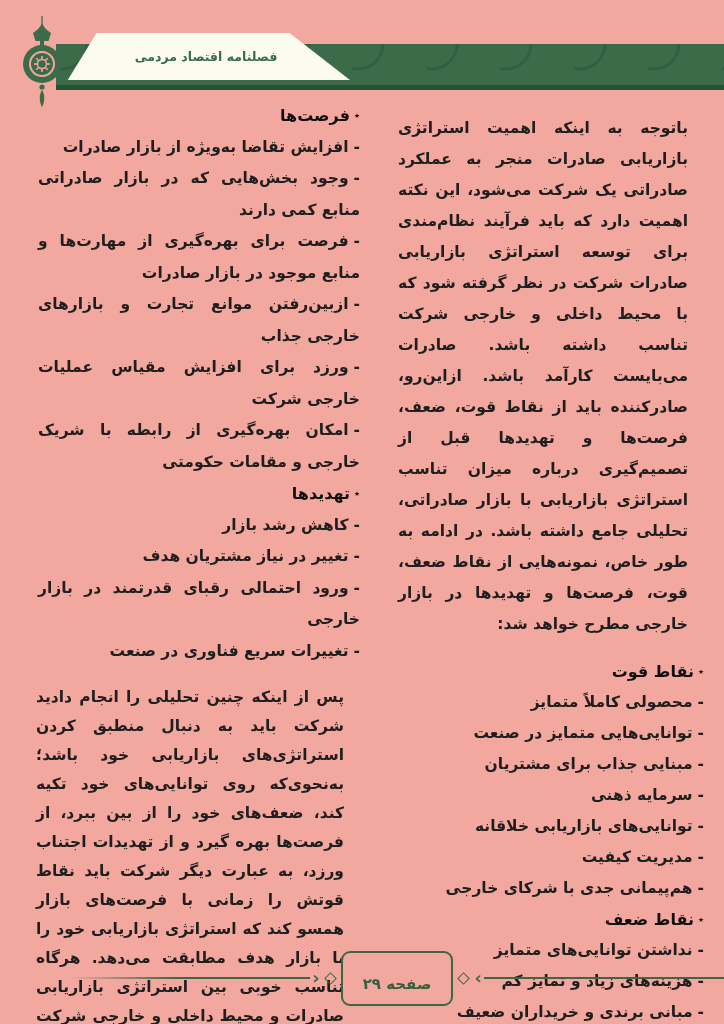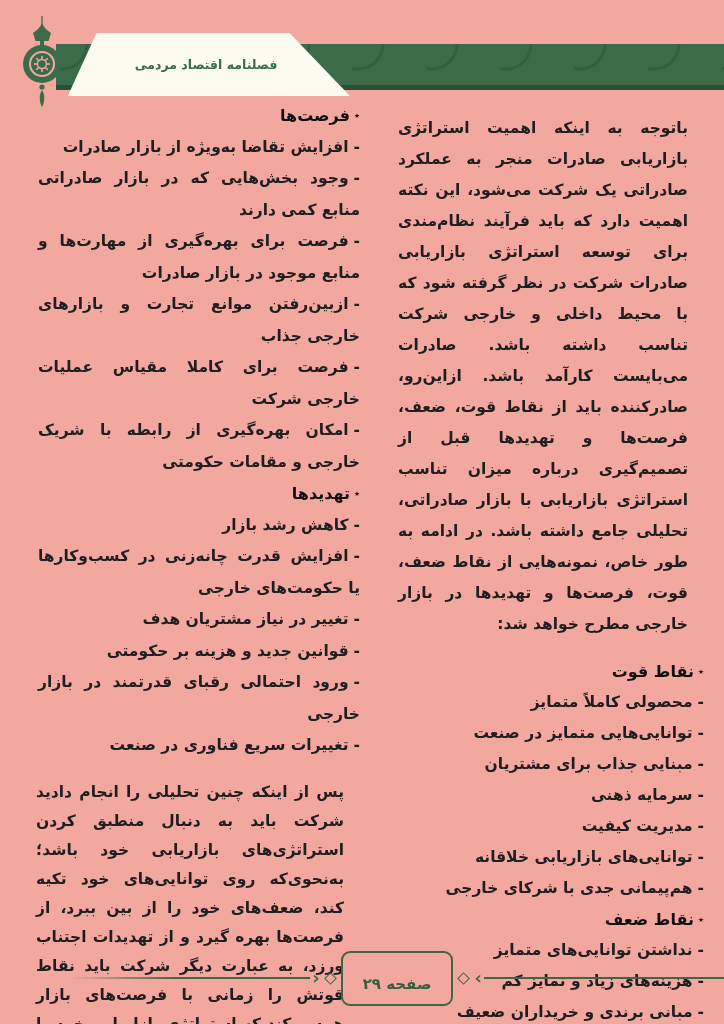--- a/index.html
+++ b/index.html
@@ -20,21 +20,21 @@
     z-index:1;
   }
   .band::before{
     content:"";position:absolute;inset:0;
     background-image:
       radial-gradient(circle 26px at 50% 115%, transparent 23px, rgba(220,235,220,0.10) 24px, rgba(220,235,220,0.10) 26px, transparent 27px),
       radial-gradient(circle 26px at 8% 0%, transparent 23px, rgba(15,35,20,0.18) 24px, rgba(15,35,20,0.18) 26px, transparent 27px);
     background-size:74px 74px;
   }
   .masthead{
-    position:absolute;top:33px;left:62px;width:288px;height:63px;
+    position:absolute;top:33px;left:62px;width:288px;height:47px;
     background:#fbfbef;
     clip-path:polygon(12% 0, 79% 0, 100% 100%, 2% 100%);
     display:flex;flex-direction:column;justify-content:center;align-items:center;
     gap:5px;z-index:2;
   }
   .masthead .l1{color:#3c6b49;font-size:12.5px;font-weight:bold;}
   .masthead .l2{color:#2d5a3c;font-size:14px;font-weight:bold;}
   .emblem{position:absolute;left:22px;top:16px;z-index:3;}
   
   .col{position:absolute;font-weight:bold;color:#1f1f1f;}
@@ -95,22 +95,22 @@
 <section class="col col-right">
   <p class="para">باتوجه به اینکه اهمیت استراتژی بازاریابی صادرات منجر به عملکرد صادراتی یک شرکت می‌شود، این نکته اهمیت دارد که باید فرآیند نظام‌مندی برای توسعه استراتژی بازاریابی صادرات شرکت در نظر گرفته شود که با محیط داخلی و خارجی شرکت تناسب داشته باشد. صادرات می‌بایست کارآمد باشد. ازاین‌رو، صادرکننده باید از نقاط قوت، ضعف، فرصت‌ها و تهدیدها قبل از تصمیم‌گیری درباره میزان تناسب استراتژی بازاریابی با بازار صادراتی، تحلیلی جامع داشته باشد. در ادامه به طور خاص، نمونه‌هایی از نقاط ضعف، قوت، فرصت‌ها و تهدیدها در بازار خارجی مطرح خواهد شد:</p>
 
   <div>
     <h3 class="sec-title"><span class="star">٭</span><span>نقاط قوت</span></h3>
     <ul class="items">
         <li><span class="dash">-</span><span>محصولی کاملاً متمایز</span></li>
         <li><span class="dash">-</span><span>توانایی‌هایی متمایز در صنعت</span></li>
         <li><span class="dash">-</span><span>مبنایی جذاب برای مشتریان</span></li>
         <li><span class="dash">-</span><span>سرمایه ذهنی</span></li>
+        <li><span class="dash">-</span><span>توانایی‌های بازاریابی خلاقانه</span></li>
         <li><span class="dash">-</span><span>مدیریت کیفیت</span></li>
-        <li><span class="dash">-</span><span>توانایی‌های بازاریابی خلاقانه</span></li>
         <li><span class="dash">-</span><span>هم‌پیمانی جدی با شرکای خارجی</span></li>
       </ul>
   </div>
 
   <div>
     <h3 class="sec-title"><span class="star">٭</span><span>نقاط ضعف</span></h3>
     <ul class="items">
         <li><span class="dash">-</span><span>نداشتن توانایی‌های متمایز</span></li>
         <li><span class="dash">-</span><span>هزینه‌های زیاد و تمایز کم</span></li>
         <li><span class="dash">-</span><span>مبانی برندی و خریداران ضعیف</span></li>
@@ -122,32 +122,30 @@
 </section>
 
 <section class="col col-left">
   <div>
     <h3 class="sec-title"><span class="star">٭</span><span>فرصت‌ها</span></h3>
     <ul class="items">
         <li><span class="dash">-</span><span>افزایش تقاضا به‌ویژه از بازار صادرات</span></li>
         <li><span class="dash">-</span><span>وجود بخش‌هایی که در بازار صادراتی منابع کمی دارند</span></li>
         <li><span class="dash">-</span><span>فرصت برای بهره‌گیری از مهارت‌ها و منابع موجود در بازار صادرات</span></li>
         <li><span class="dash">-</span><span>ازبین‌رفتن موانع تجارت و بازارهای خارجی جذاب</span></li>
-        <li><span class="dash">-</span><span>فرصت برای کاملا مقیاس عملیات خارجی شرکت</span></li>
+        <li><span class="dash">-</span><span>ورزد برای افزایش مقیاس عملیات خارجی شرکت</span></li>
         <li><span class="dash">-</span><span>امکان بهره‌گیری از رابطه با شریک خارجی و مقامات حکومتی</span></li>
       </ul>
   </div>
 
   <div>
     <h3 class="sec-title"><span class="star">٭</span><span>تهدیدها</span></h3>
     <ul class="items">
         <li><span class="dash">-</span><span>کاهش رشد بازار</span></li>
-        <li><span class="dash">-</span><span>افزایش قدرت چانه‌زنی در کسب‌وکارها یا حکومت‌های خارجی</span></li>
         <li><span class="dash">-</span><span>تغییر در نیاز مشتریان هدف</span></li>
-        <li><span class="dash">-</span><span>قوانین جدید و هزینه بر حکومتی</span></li>
         <li><span class="dash">-</span><span>ورود احتمالی رقبای قدرتمند در بازار خارجی</span></li>
         <li><span class="dash">-</span><span>تغییرات سریع فناوری در صنعت</span></li>
       </ul>
   </div>
 
   <p class="para">پس از اینکه چنین تحلیلی را انجام دادید شرکت باید به دنبال منطبق کردن استراتژی‌های بازاریابی خود باشد؛ به‌نحوی‌که روی توانایی‌های خود تکیه کند، ضعف‌های خود را از بین ببرد، از فرصت‌ها بهره گیرد و از تهدیدات اجتناب ورزد، به عبارت دیگر شرکت باید نقاط قوتش را زمانی با فرصت‌های بازار همسو کند که استراتژی بازاریابی خود را با بازار هدف مطابقت می‌دهد. هرگاه تناسب خوبی بین استراتژی بازاریابی صادرات و محیط داخلی و خارجی شرکت به دست آوردیم آنگاه عملکرد صادرات بهبود می‌یابد.</p>
 </section>
 
 <div class="footer">
   <div class="rule rule-left"></div>

